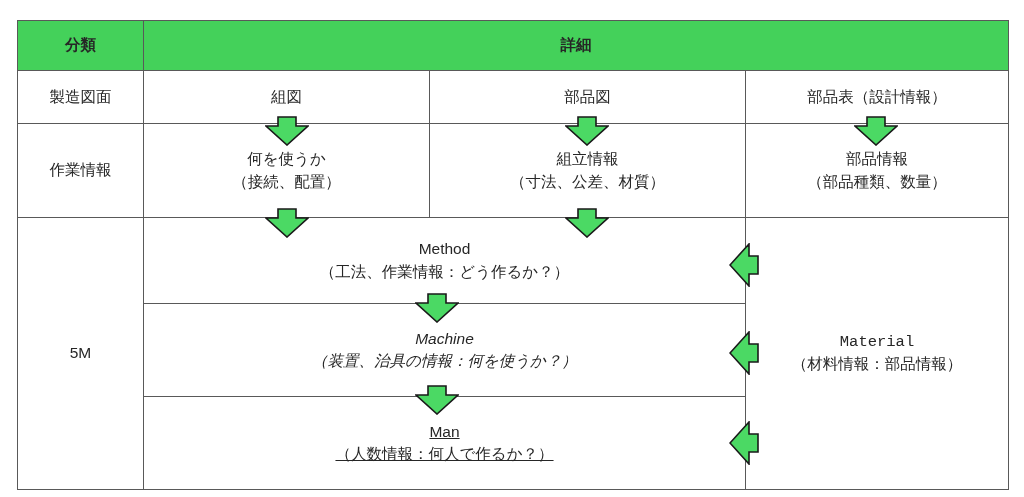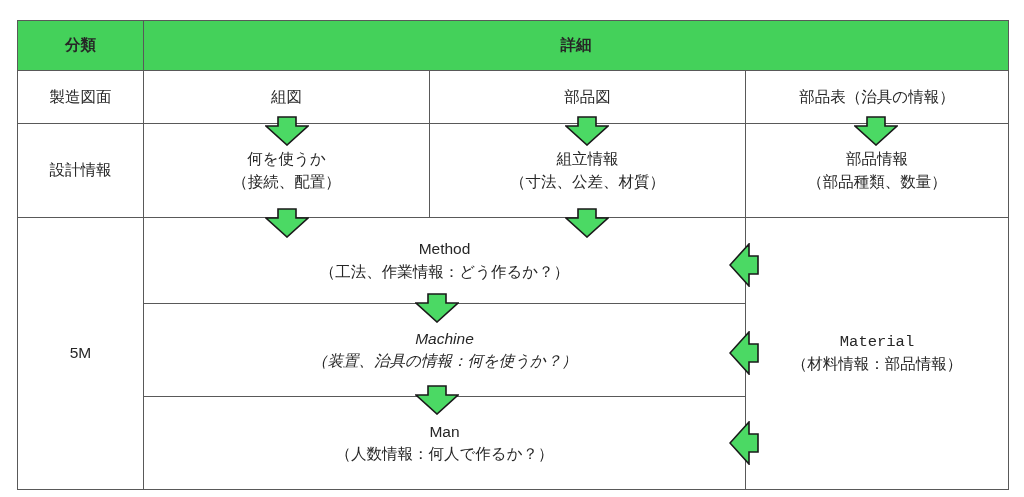--- a/index.html
+++ b/index.html
@@ -50,21 +50,21 @@
     color: #0d0d0d;
     height: 49px;
     font-size: 16px;
   }
 
   
   .row-drawing td { height: 52px; }
   .row-design  td { height: 93px; }
   .row-4m-1 td { height: 85px; }
   .row-4m-2 td { height: 92px; font-style: italic; }
-  .row-4m-3 td { height: 92px; }
+  .row-4m-3 td { height: 92px; text-decoration: underline; }
 
   .cell-text {
     display: block;
     white-space: pre-line;
     text-align: center;
   }
 
   
   .fourm-label { font-size: 15.5px; }
 
@@ -116,27 +116,27 @@
       <td>
         <span class="cell-text">製造図面</span>
       </td>
       <td>
         <span class="cell-text">組図</span>
       </td>
       <td>
         <span class="cell-text">部品図</span>
       </td>
       <td>
-        <span class="cell-text">部品表（治具の情報）</span>
+        <span class="cell-text">部品表（設計情報）</span>
       </td>
     </tr>
 
     <tr class="row-design">
       <td>
-        <span class="cell-text">設計情報</span>
+        <span class="cell-text">作業情報</span>
       </td>
       <td>
         <span class="cell-text">何を使うか
 （接続、配置）</span>
       </td>
       <td>
         <span class="cell-text">組立情報
 （寸法、公差、材質）</span>
       </td>
       <td>

